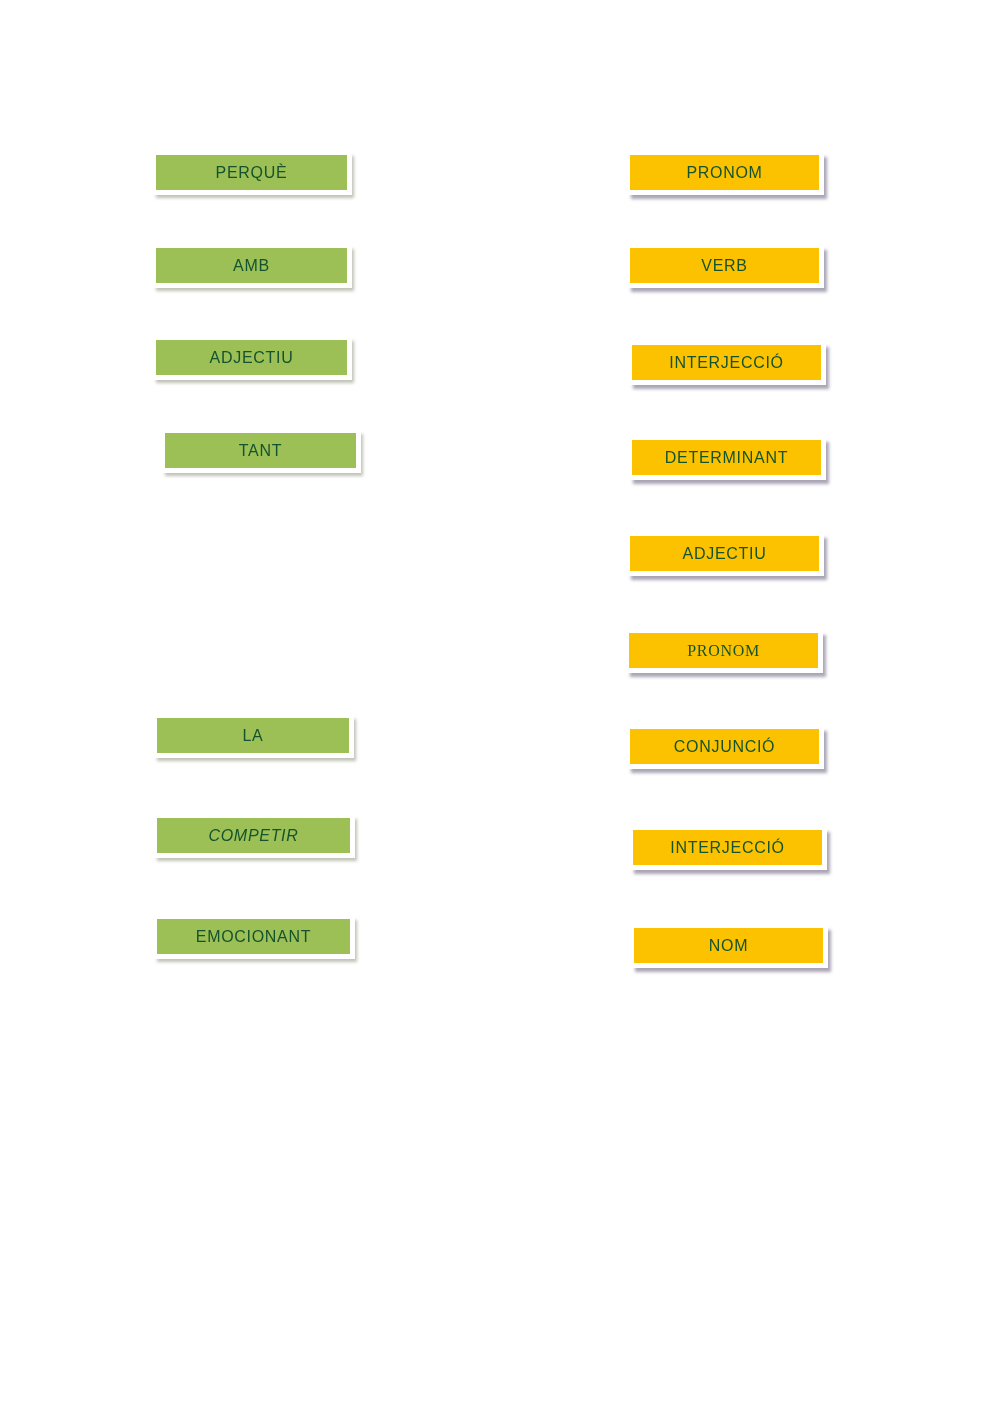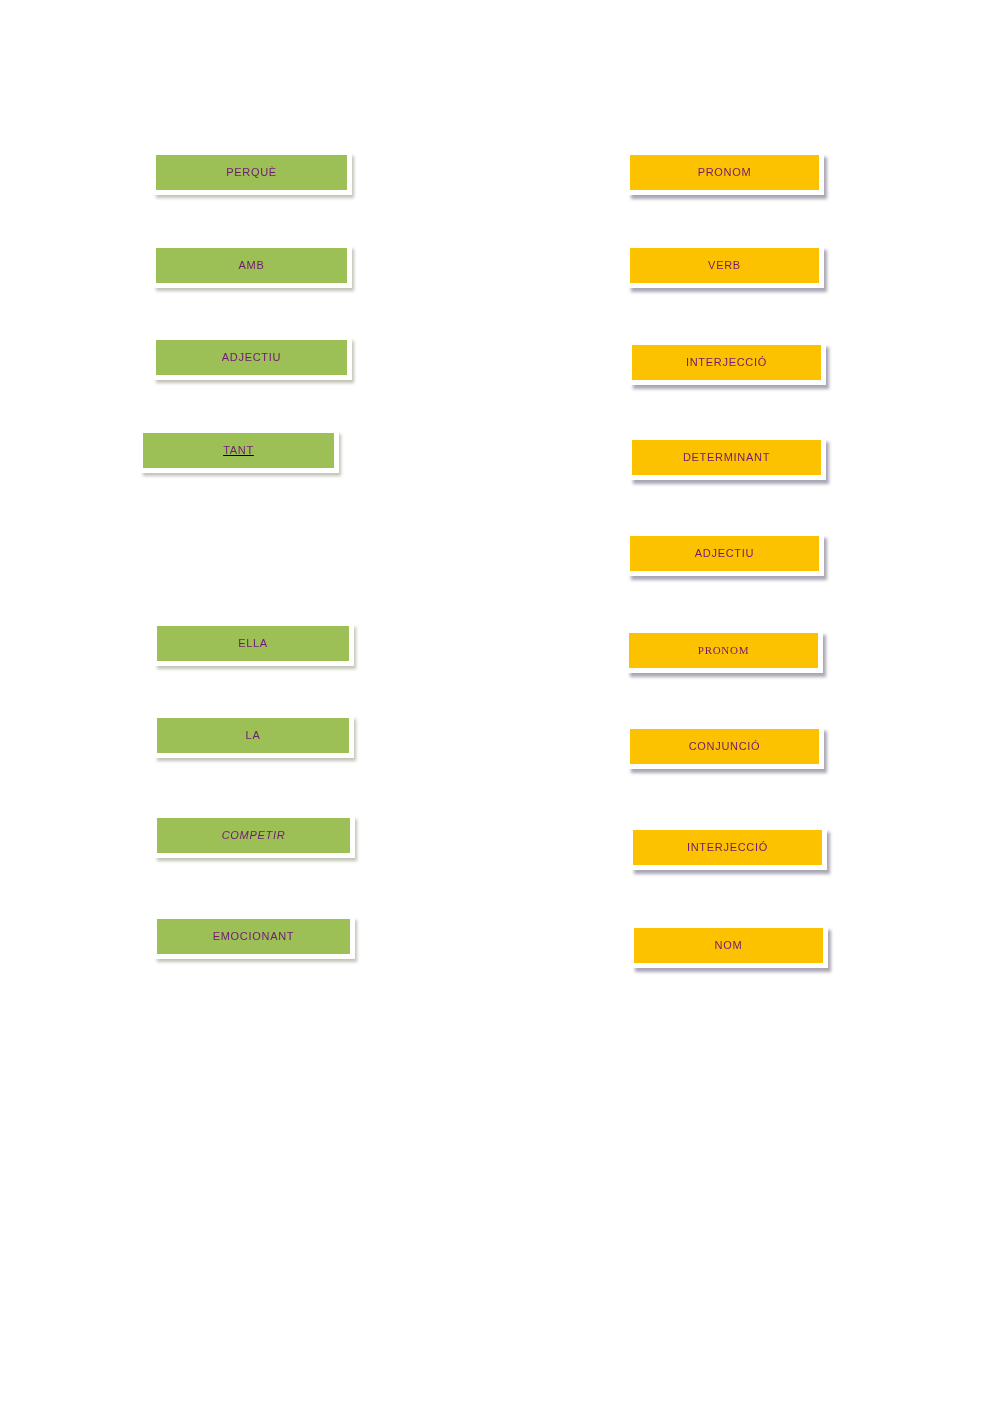--- a/index.html
+++ b/index.html
@@ -31,24 +31,24 @@
   .card .fill {
     box-sizing: border-box;
     width: 100%;
     height: 100%;
     display: flex;
     align-items: center;
     justify-content: center;
     user-select: none;
   }
   .card .label {
-    font-size: 11px;
+    font-size: 16px;
     font-weight: 400;
     letter-spacing: 0.7px;
-    color: #701a75;
+    color: #14532d;
     line-height: 1;
     white-space: nowrap;
   }
 
   
   .card.green {
     box-shadow: 3px 4px 3px -1px rgba(150,155,135,0.60);
   }
   .card.green .fill { background: #9cbf56; }
 
@@ -71,28 +71,23 @@
     <div class="card green" style="left: 152px; top: 244px; width: 200px; height: 44px;">
       <div class="fill">
         <span class="label">AMB</span>
       </div>
     </div>
     <div class="card green" style="left: 152px; top: 336px; width: 200px; height: 44px;">
       <div class="fill">
         <span class="label">ADJECTIU</span>
       </div>
     </div>
-    <div class="card green" style="left: 139px; top: 429px; width: 200px; height: 44px; text-decoration: underline;">
+    <div class="card green" style="left: 161px; top: 429px; width: 200px; height: 44px;">
       <div class="fill">
         <span class="label">TANT</span>
-      </div>
-    </div>
-    <div class="card green" style="left: 153px; top: 622px; width: 201px; height: 44px;">
-      <div class="fill">
-        <span class="label">ELLA</span>
       </div>
     </div>
     <div class="card green" style="left: 153px; top: 714px; width: 201px; height: 44px;">
       <div class="fill">
         <span class="label">LA</span>
       </div>
     </div>
     <div class="card green" style="left: 153px; top: 814px; width: 202px; height: 44px; font-style: italic;">
       <div class="fill">
         <span class="label">COMPETIR</span>

